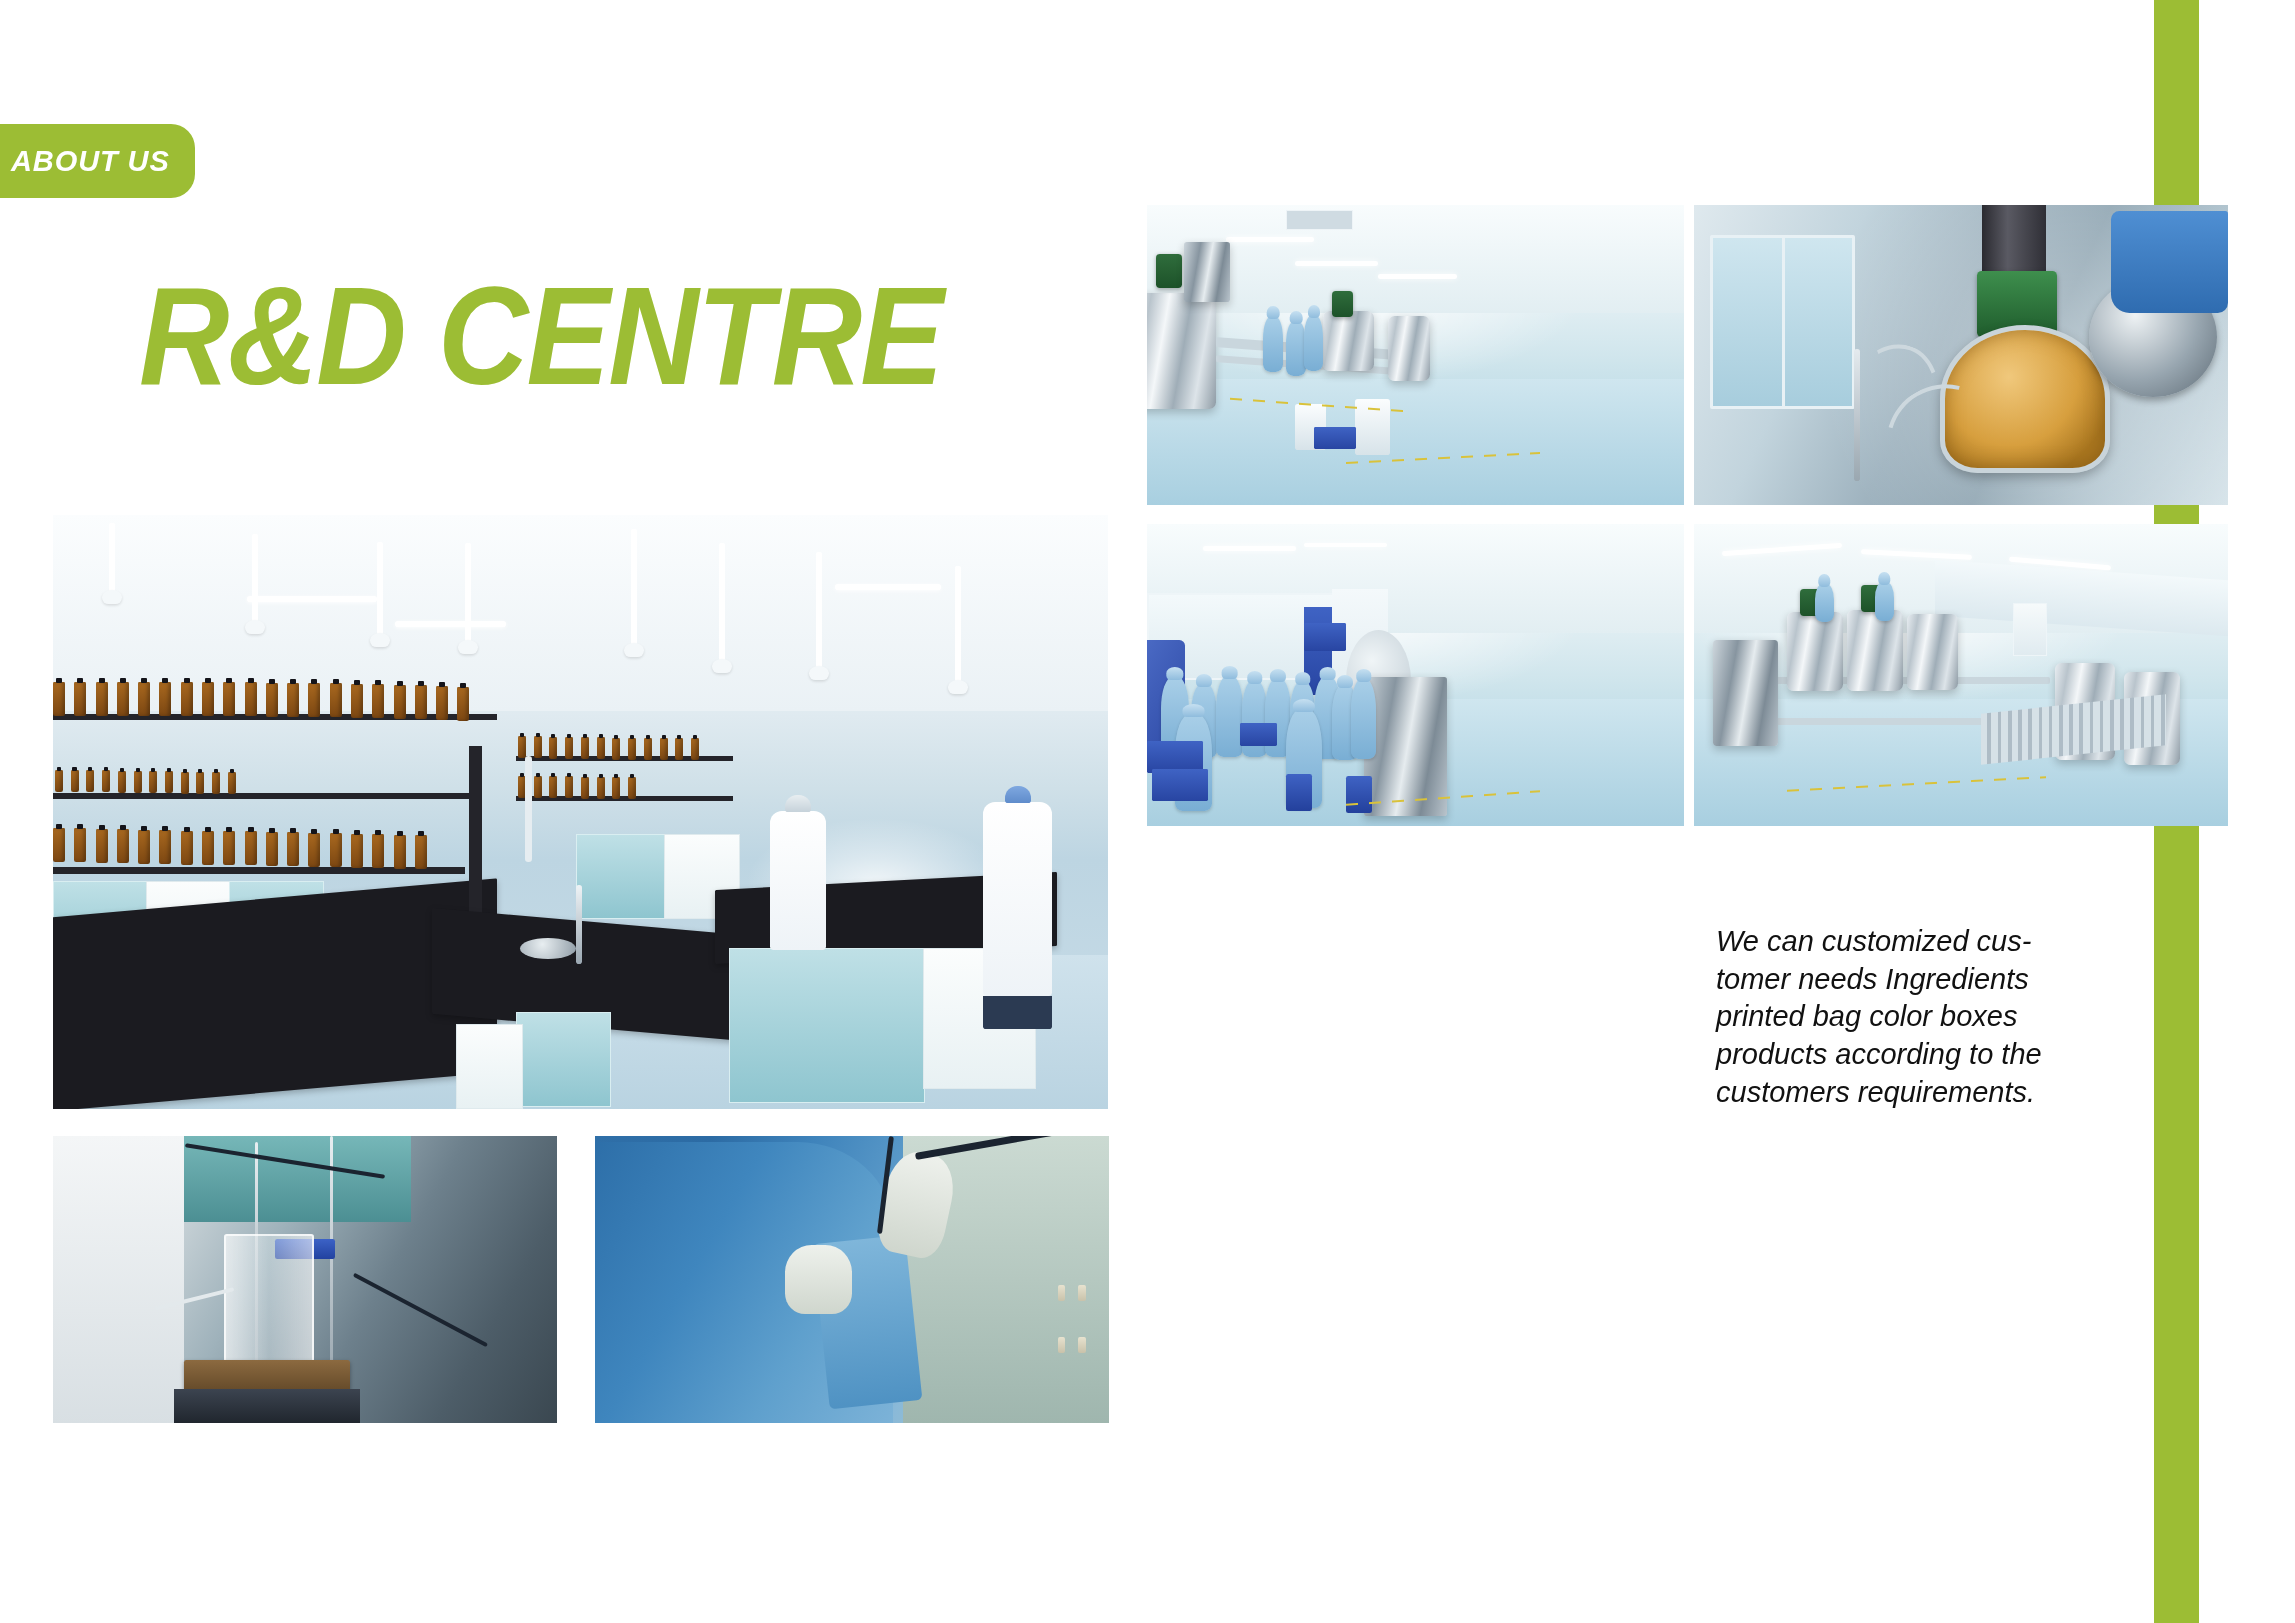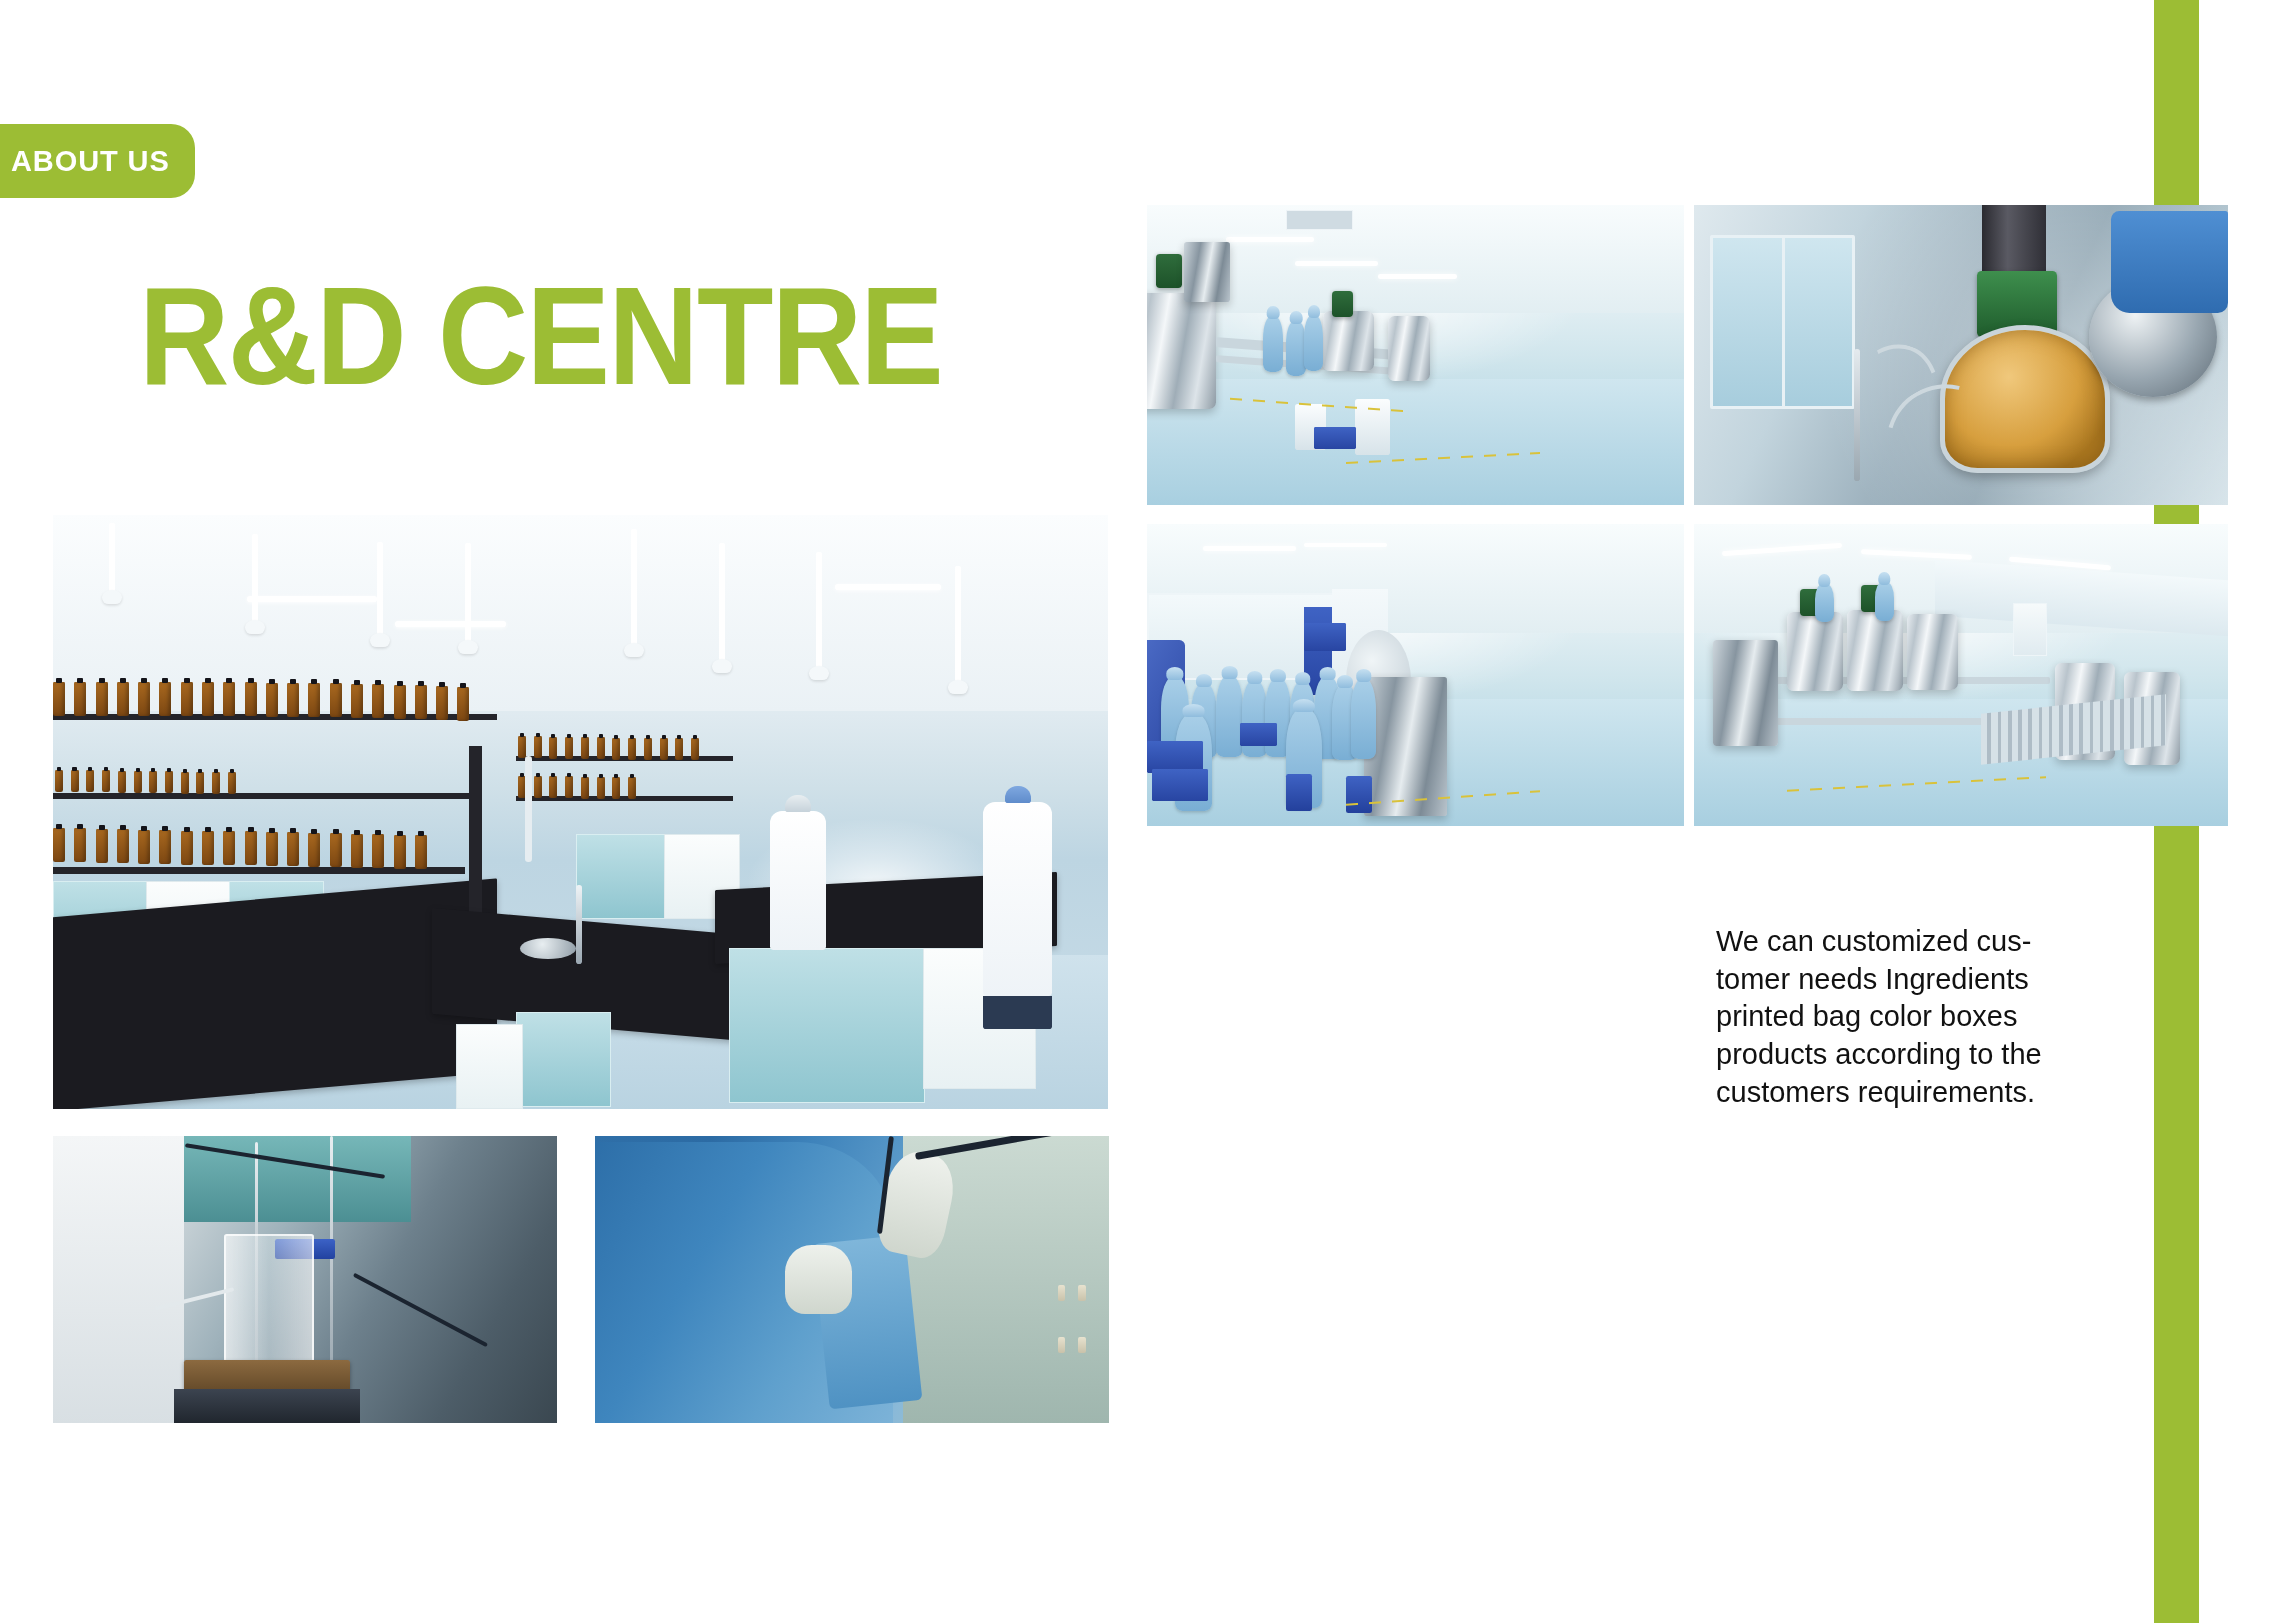--- a/index.html
+++ b/index.html
@@ -2,21 +2,21 @@
 <html style="font-size:7.4px"><head>
 <meta charset="utf-8">
 <title>R&amp;D Centre — About Us</title>
 <style>
   html,body{margin:0;padding:0;background:#ffffff;}
   body{
     width:2295px;height:1623px;position:relative;overflow:hidden;
     font-family:"Liberation Sans","DejaVu Sans",sans-serif;
     background:#ffffff;
   }
-  .page{position:absolute;inset:0;background:#ffffff;}
+  .page{position:absolute;inset:0;background:#ffffff;font-style:italic;}
 
   
   .accent-bar{
     position:absolute;left:2154px;top:0;width:45px;height:1623px;
     background:var(--green);z-index:1;
   }
 
   :root{
     --green:#9cbd34;
     --green-dark:#93b22f;

